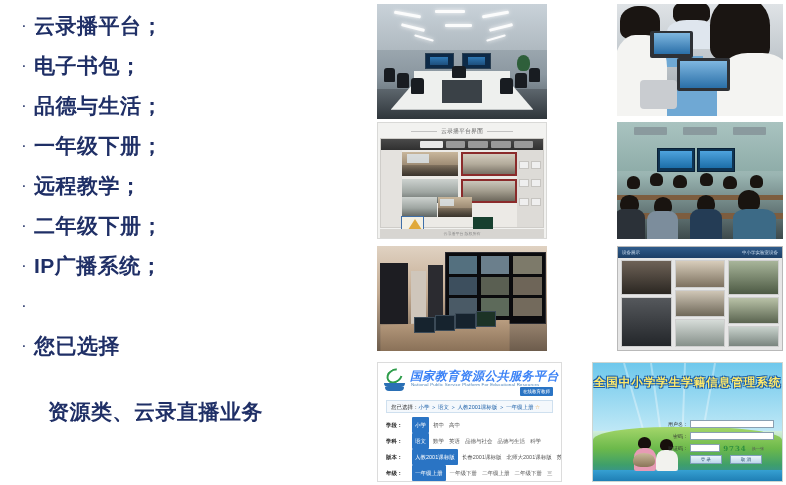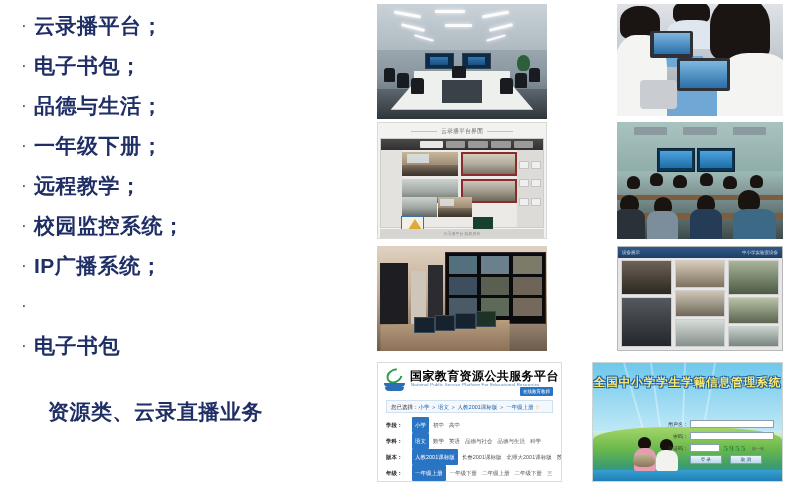--- a/index.html
+++ b/index.html
@@ -109,22 +109,22 @@
   .edu{background:#ffffff;border:1px solid #dcdcdc;box-sizing:border-box;}
   .edu-head{position:absolute;left:6px;top:5px;right:6px;height:26px;}
   .edu-logo{position:absolute;left:0;top:1px;width:22px;height:24px;}
   .edu-logo .leaf{position:absolute;left:2px;top:0;width:17px;height:14px;
     border:2.5px solid #2e9d4b;border-radius:50%;border-right-color:transparent;
     transform:rotate(-35deg);box-sizing:border-box;}
   .edu-logo .bk1{position:absolute;left:0;top:14px;width:21px;height:4px;
     background:#2a6fb5;border-radius:0 0 8px 8px;}
   .edu-logo .bk2{position:absolute;left:1px;top:18px;width:19px;height:4px;
     background:#2a6fb5;border-radius:0 0 8px 8px;}
-  .edu-title{position:absolute;left:26px;top:0;color:#000000;
-    font-size:12px;font-weight:bold;letter-spacing:.4px;white-space:nowrap;}
+  .edu-title{position:absolute;left:26px;top:0;color:#3b82f6;
+    font-size:12px;font-weight:bold;letter-spacing:.4px;white-space:nowrap;font-style:italic;}
   .edu-sub{position:absolute;left:27px;top:14px;color:#4a82b8;
     font-size:4.4px;letter-spacing:.2px;white-space:nowrap;}
   .edu-tag{position:absolute;right:8px;top:24px;height:9px;padding:0 3px;
     background:#2a74c4;color:#fff;font-size:4.5px;line-height:9px;border-radius:1px;
     white-space:nowrap;}
   .edu-sel{position:absolute;left:8px;right:8px;top:37px;height:13px;
     background:#f4f8fc;border:1px solid #cfe0ef;box-sizing:border-box;
     font-size:5.5px;color:#333;line-height:12px;padding-left:4px;white-space:nowrap;}
   .edu-sel b{color:#1b5fa8;font-weight:normal;}
   .edu-sel .star{color:#e8a33d;}
@@ -234,32 +234,32 @@
     <div class="bullet-row">
       <span class="bullet-dot">·</span>
       <span class="bullet-text">一年级下册；</span>
     </div>
     <div class="bullet-row">
       <span class="bullet-dot">·</span>
       <span class="bullet-text">远程教学；</span>
     </div>
     <div class="bullet-row">
       <span class="bullet-dot">·</span>
-      <span class="bullet-text">校园监控系统；</span>
+      <span class="bullet-text">二年级下册；</span>
     </div>
     <div class="bullet-row">
       <span class="bullet-dot">·</span>
       <span class="bullet-text">IP广播系统；</span>
     </div>
     <div class="bullet-row">
       <span class="bullet-dot">·</span>
     </div>
     <div class="bullet-row">
       <span class="bullet-dot">·</span>
-      <span class="bullet-text">电子书包</span>
+      <span class="bullet-text">您已选择</span>
     </div>
   </div>
   <div class="closing">资源类、云录直播业务</div>
 
   <div class="panel photo vc" style="left:377px;top:4px;width:170px;height:115px;">
     <div class="ceil"></div>
     <div class="tube" style="left:10%;top:8%;width:16%;height:3px;transform:rotate(10deg);"></div>
     <div class="tube" style="left:34%;top:5%;width:18%;height:3px;"></div>
     <div class="tube" style="left:62%;top:8%;width:16%;height:3px;transform:rotate(-10deg);"></div>
     <div class="tube" style="left:14%;top:19%;width:14%;height:3px;transform:rotate(14deg);"></div>
@@ -466,21 +466,21 @@
         <span class="lbl">用户名：</span>
         <span class="inp"></span>
       </div>
       <div class="lrow">
         <span class="lbl">密码：</span>
         <span class="inp"></span>
       </div>
       <div class="lrow">
         <span class="lbl">验证码：</span>
         <span class="inpS"></span>
-        <span class="cap">5955</span>
+        <span class="cap">9734</span>
         <span class="chg">换一张</span>
       </div>
       <div class="lbtns">
         <span class="lbtn">登 录</span>
         <span class="lbtn">取 消</span>
       </div>
     </div>
   </div>
 
 </div>

